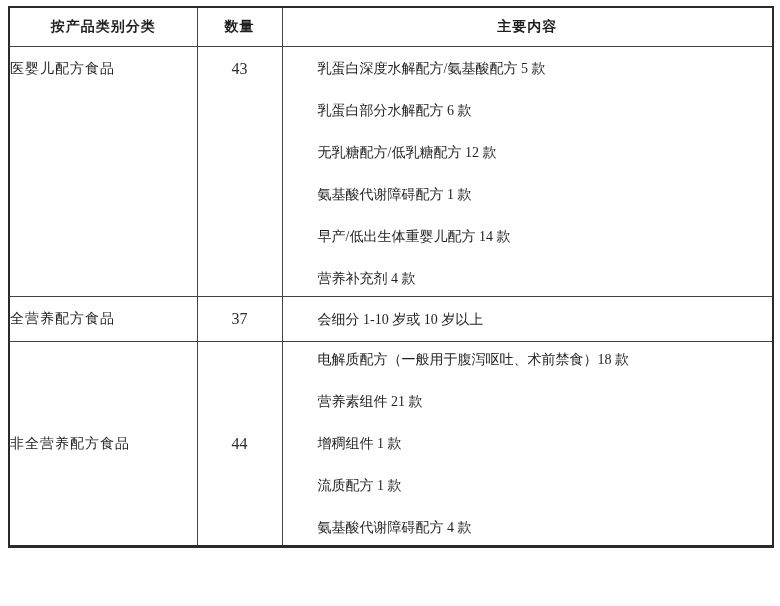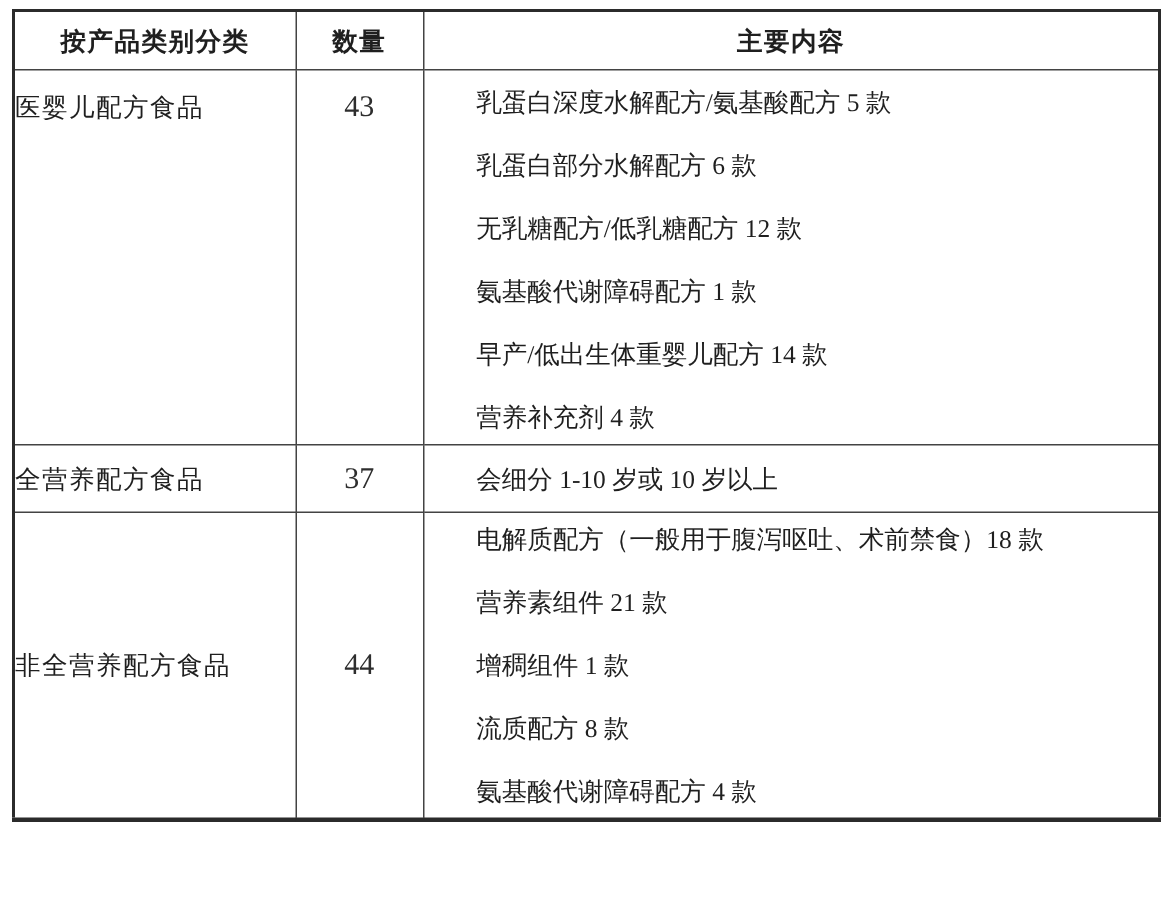--- a/index.html
+++ b/index.html
@@ -23,21 +23,21 @@
     width: 764px;
     border-collapse: collapse;
     table-layout: fixed;
     border: 2px solid #2b2b2b;
     border-bottom-width: 3px;
   }
   .doc-table th,
   .doc-table td {
     border: 1px solid #434343;
     background: #ffffff;
-    font-size: 17px;
+    font-size: 14px;
     padding: 0;
   }
   .doc-table th {
     height: 38px;
     font-weight: bold;
     text-align: center;
     vertical-align: middle;
     letter-spacing: 1px;
   }
   col.c-category { width: 188px; }
@@ -46,21 +46,21 @@
 
   td.cat-cell {
     text-align: left;
     vertical-align: middle;
     letter-spacing: 1px;
     font-family: Liberation Mono, monospace;
   }
   td.num-cell {
     text-align: center;
     vertical-align: middle;
-    font-size: 20px;
+    font-size: 16px;
     color: #2e2e2e;
   }
   td.content-cell {
     vertical-align: middle;
     padding-left: 19px;
     padding-right: 8px;
   }
   
   tr.row-top td.cat-cell,
   tr.row-top td.num-cell,
@@ -117,19 +117,19 @@
           <p>会细分 1-10 岁或 10 岁以上</p>
         </td>
       </tr>
       <tr class="r4">
         <td class="cat-cell">非全营养配方食品</td>
         <td class="num-cell">44</td>
         <td class="content-cell">
           <p>电解质配方（一般用于腹泻呕吐、术前禁食）18 款</p>
           <p>营养素组件 21 款</p>
           <p>增稠组件 1 款</p>
-          <p>流质配方 8 款</p>
+          <p>流质配方 1 款</p>
           <p>氨基酸代谢障碍配方 4 款</p>
         </td>
       </tr>
     </tbody>
   </table>
 </div>
 
 </body></html>

